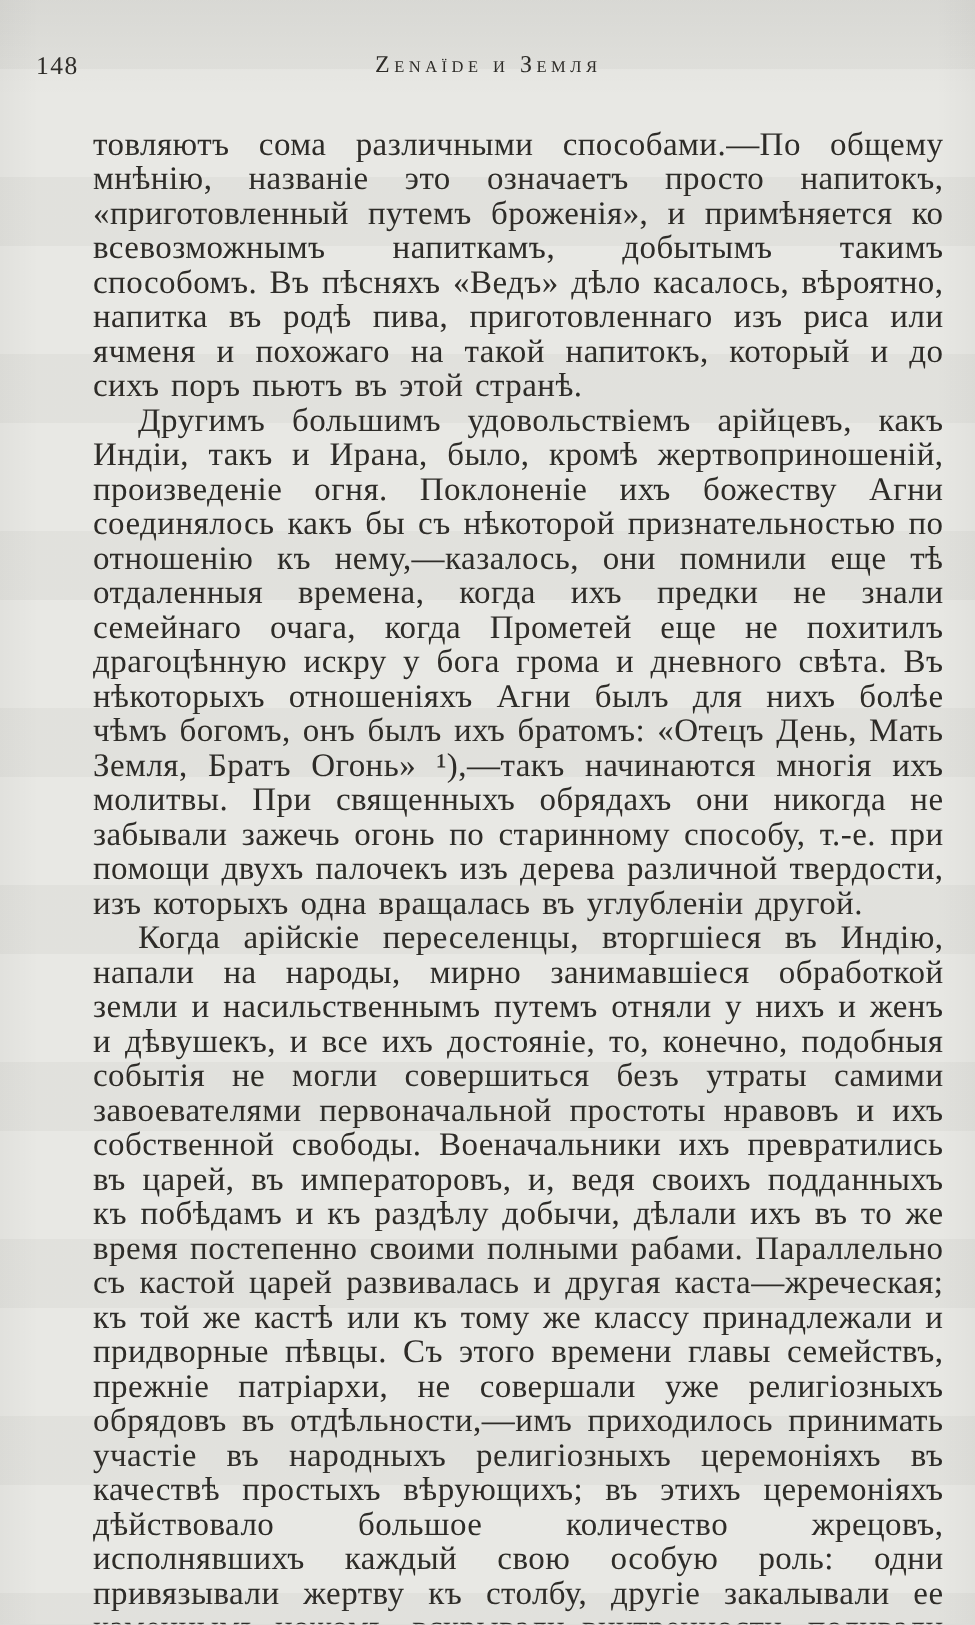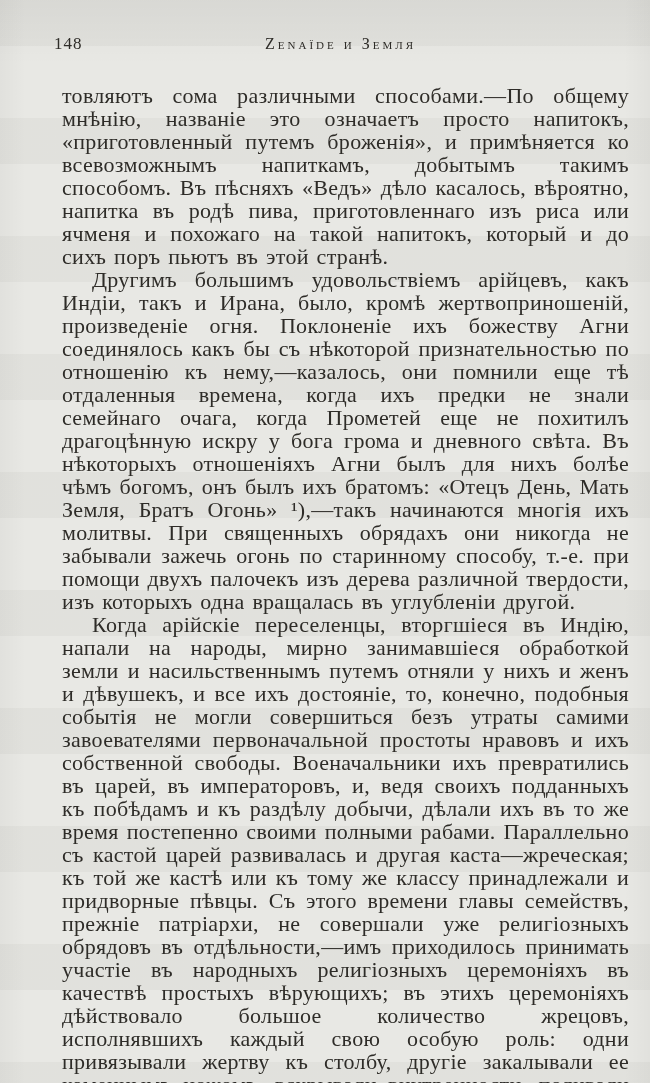--- a/index.html
+++ b/index.html
@@ -22,21 +22,20 @@
         rgba(0,0,0,0.00) 46px, rgba(0,0,0,0.00) 118px),
       linear-gradient(90deg, rgba(0,0,0,0.03) 0%, rgba(0,0,0,0) 4%, rgba(0,0,0,0) 96%, rgba(0,0,0,0.03) 100%);
     color: #2e2c28;
     font-family: "Liberation Serif", "DejaVu Serif", serif;
     overflow: hidden;
   }
   .page-header {
     position: relative;
     height: 26px;
     margin-bottom: 24px;
-    margin-left: 30px;
   }
   .page-number {
     position: absolute;
     left: 2px;
     top: 0;
     font-size: 17px;
     letter-spacing: 1px;
   }
   .running-title {
     display: block;

